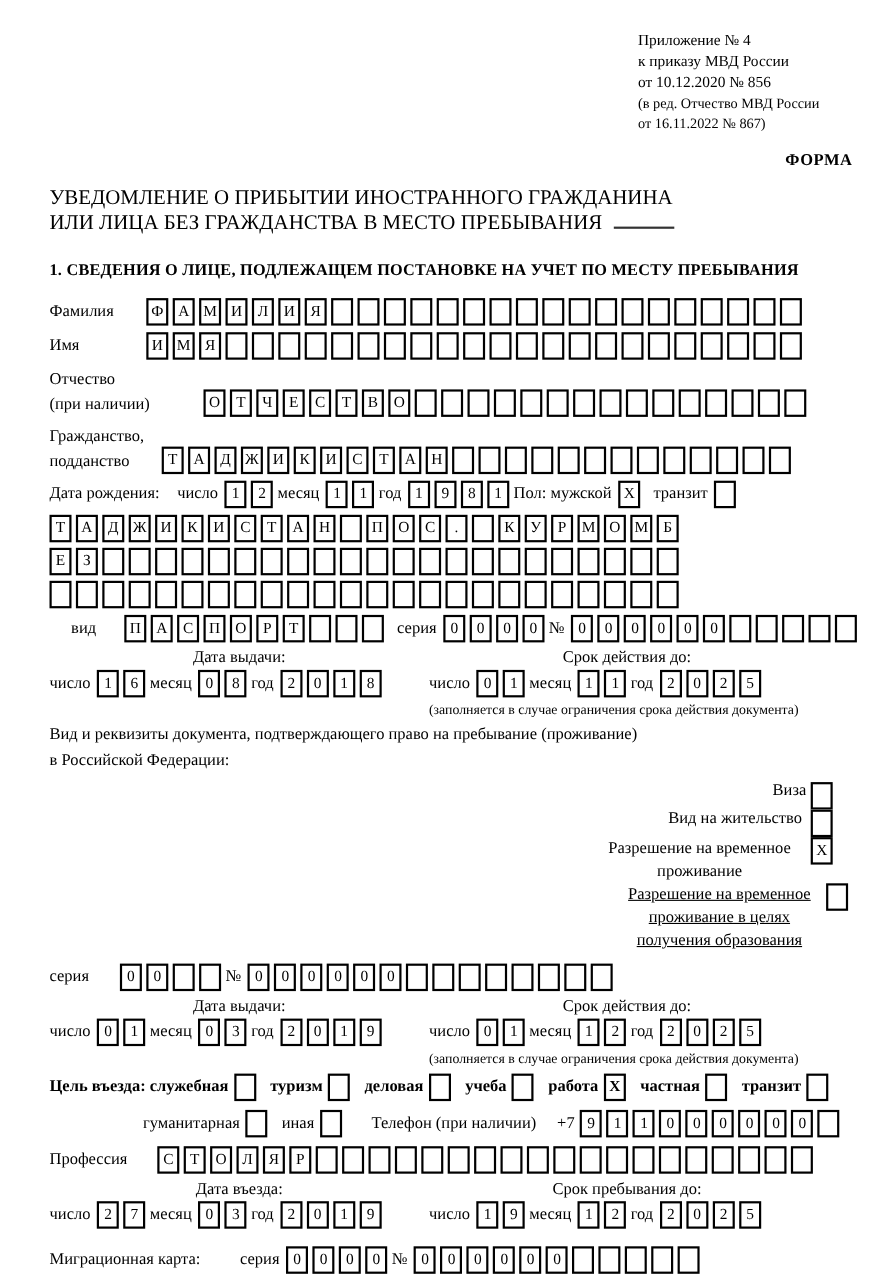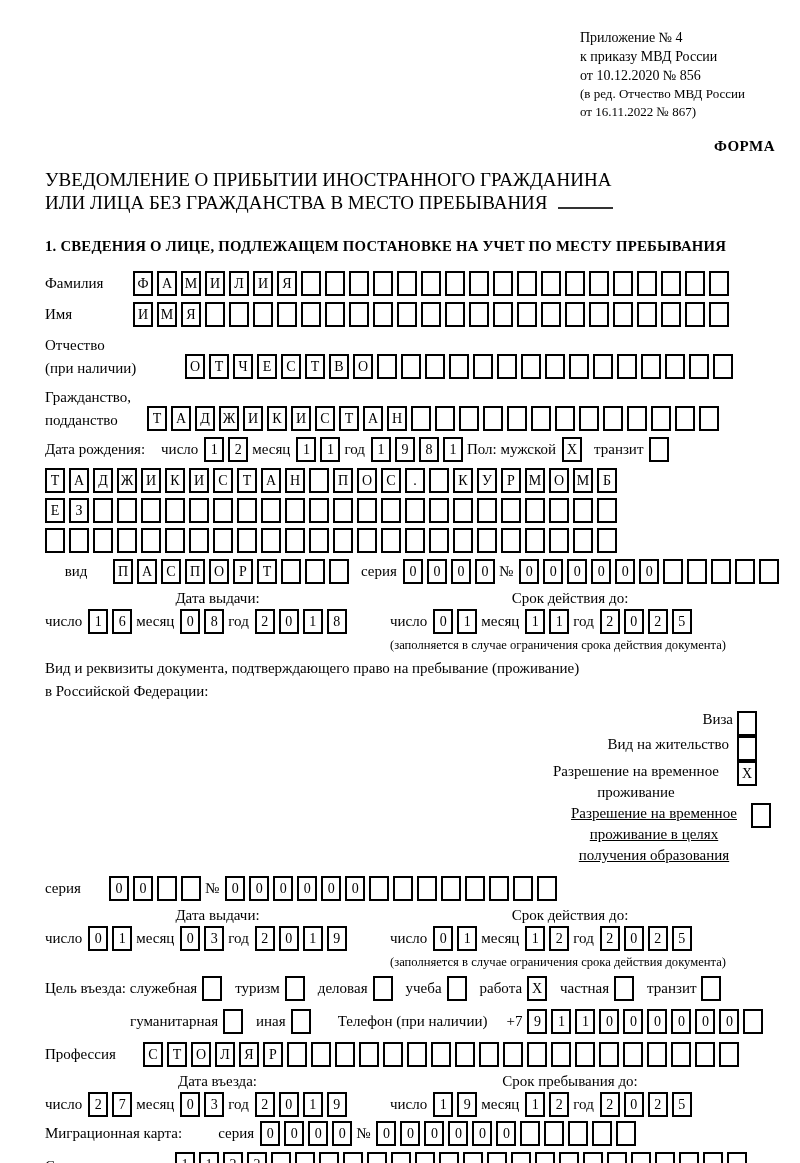--- a/index.html
+++ b/index.html
@@ -518,21 +518,21 @@
             <span class="cell">2</span>
             <span class="cell">0</span>
             <span class="cell">2</span>
             <span class="cell">5</span>
           </span>
       </div>
       <div class="date-note">(заполняется в случае ограничения срока действия документа)</div>
     </div>
   </div>
 
-  <div class="purpose-row" style="margin-top:6px;">
+  <div class="purpose-row" style="margin-top:6px;font-weight:bold;">
     <span class="t">Цель въезда: служебная</span>
     <span class="boxes">
         <span class="cell"></span>
       </span>
     <span class="t">туризм</span>
     <span class="boxes">
         <span class="cell"></span>
       </span>
     <span class="t">деловая</span>
     <span class="boxes">
@@ -652,21 +652,21 @@
         <span class="boxes">
             <span class="cell">2</span>
             <span class="cell">0</span>
             <span class="cell">2</span>
             <span class="cell">5</span>
           </span>
       </div>
     </div>
   </div>
 
-  <div class="inline-row" style="margin-top:4px;">
+  <div class="inline-row" style="margin-top:16px;">
     <span class="t">Миграционная карта:</span>
     <span class="gap30"></span>
     <span class="t">серия</span>
     <span class="boxes">
         <span class="cell">0</span>
         <span class="cell">0</span>
         <span class="cell">0</span>
         <span class="cell">0</span>
       </span>
     <span class="t">№</span>

